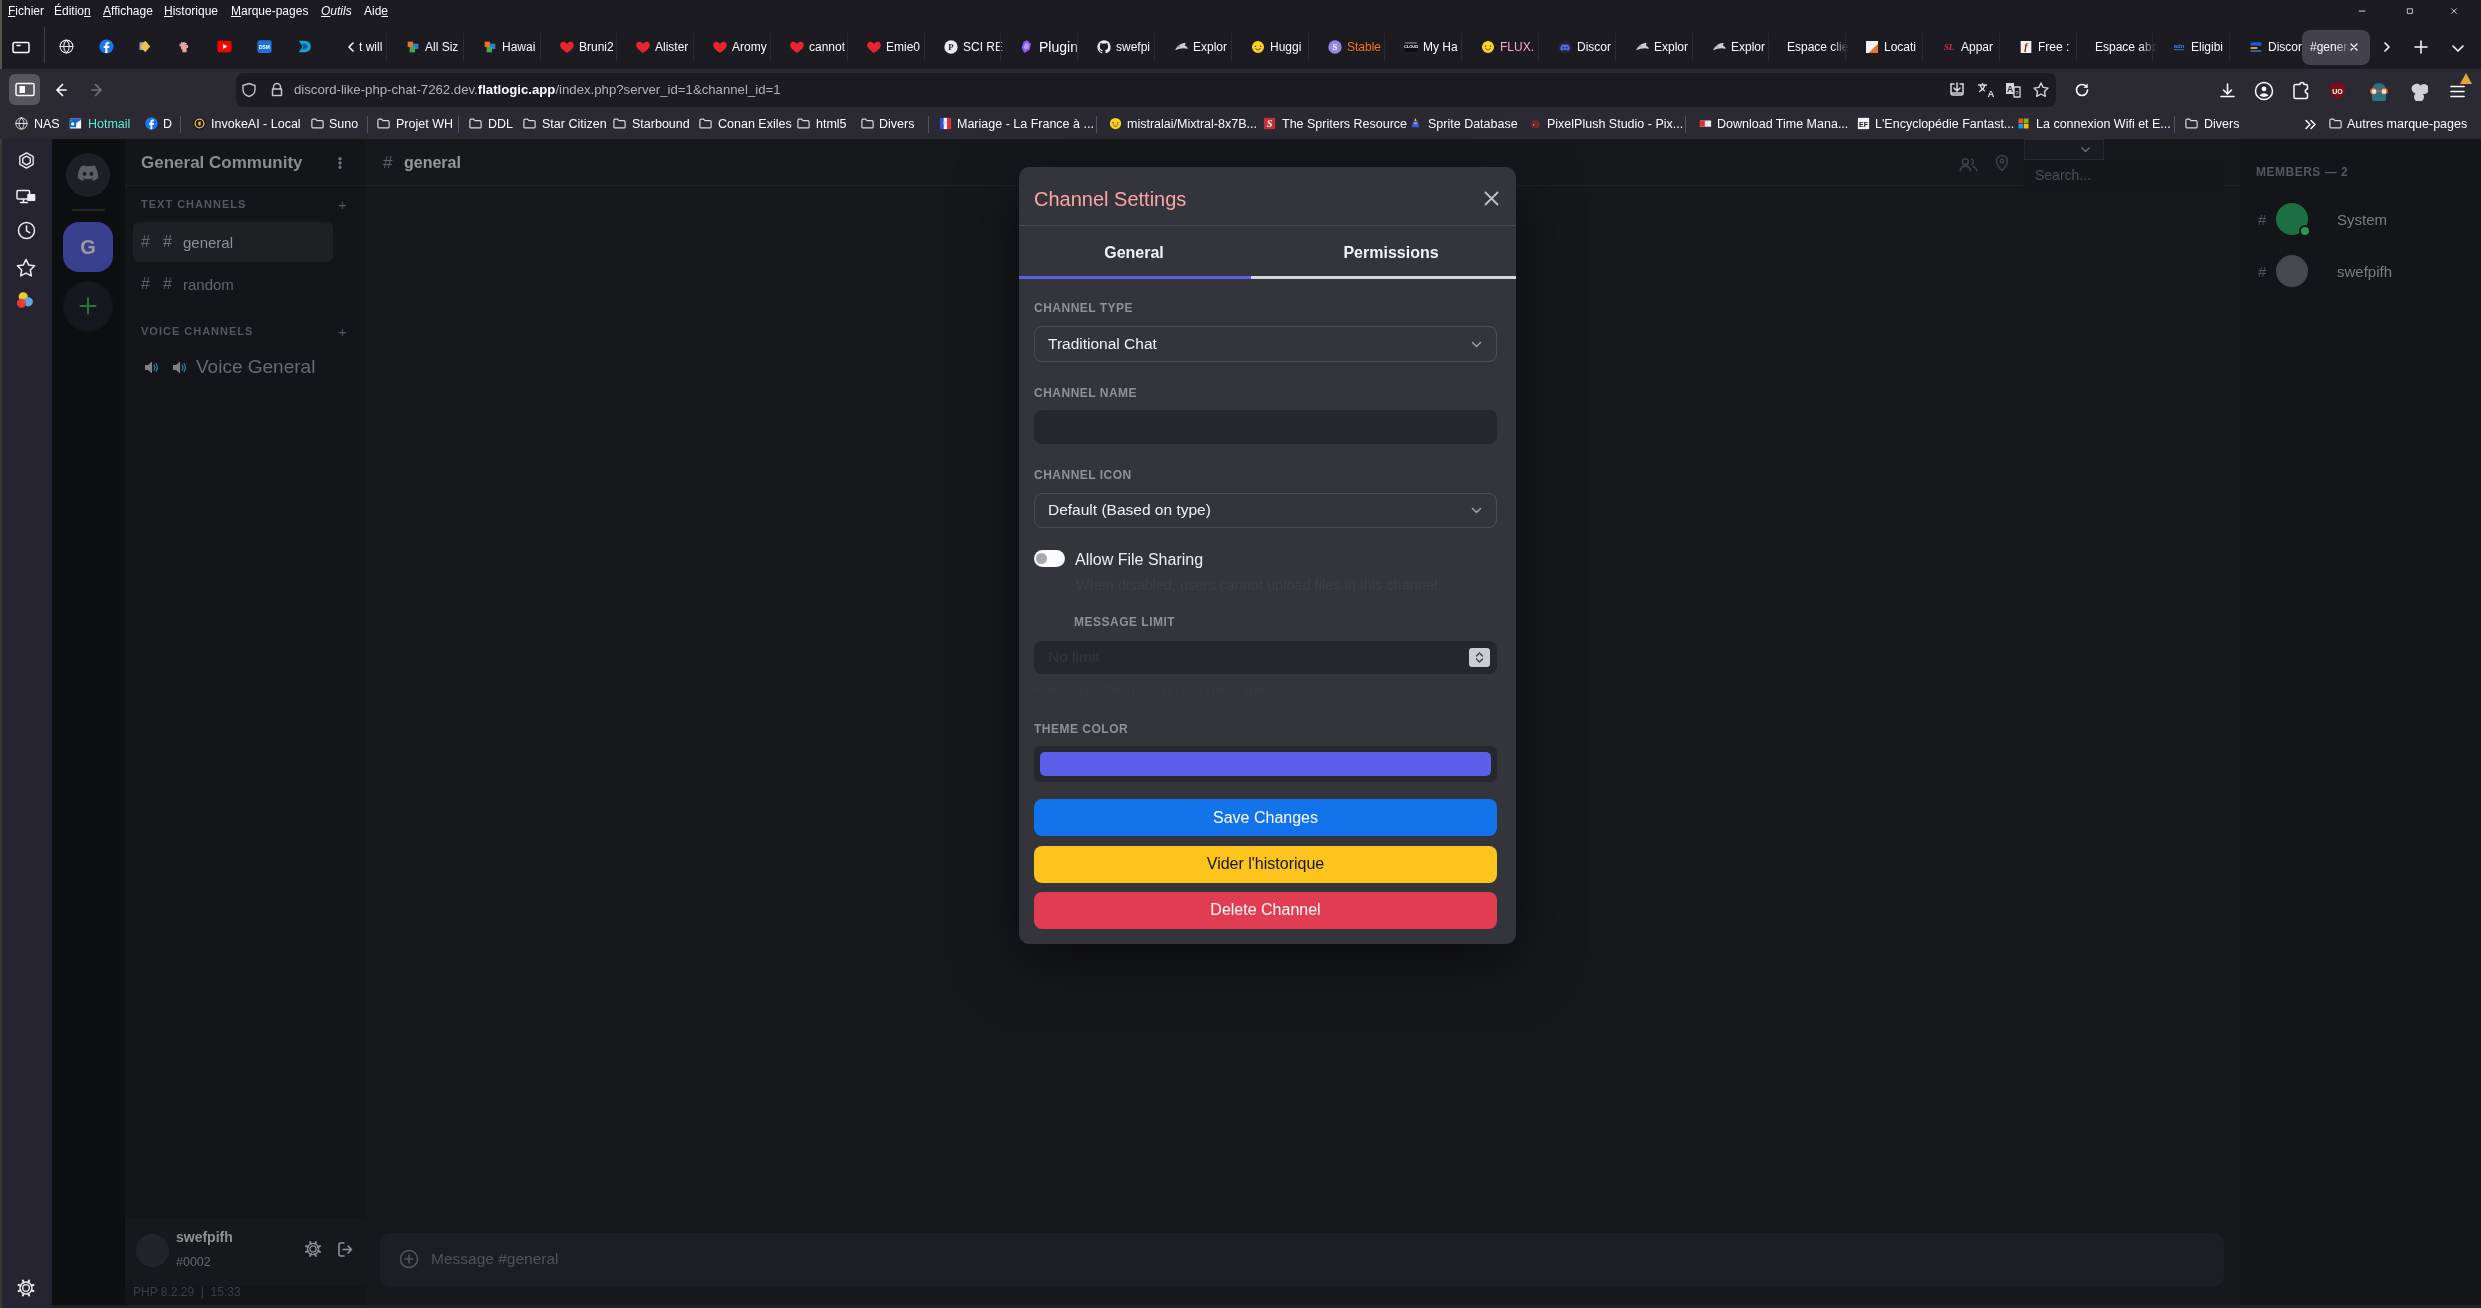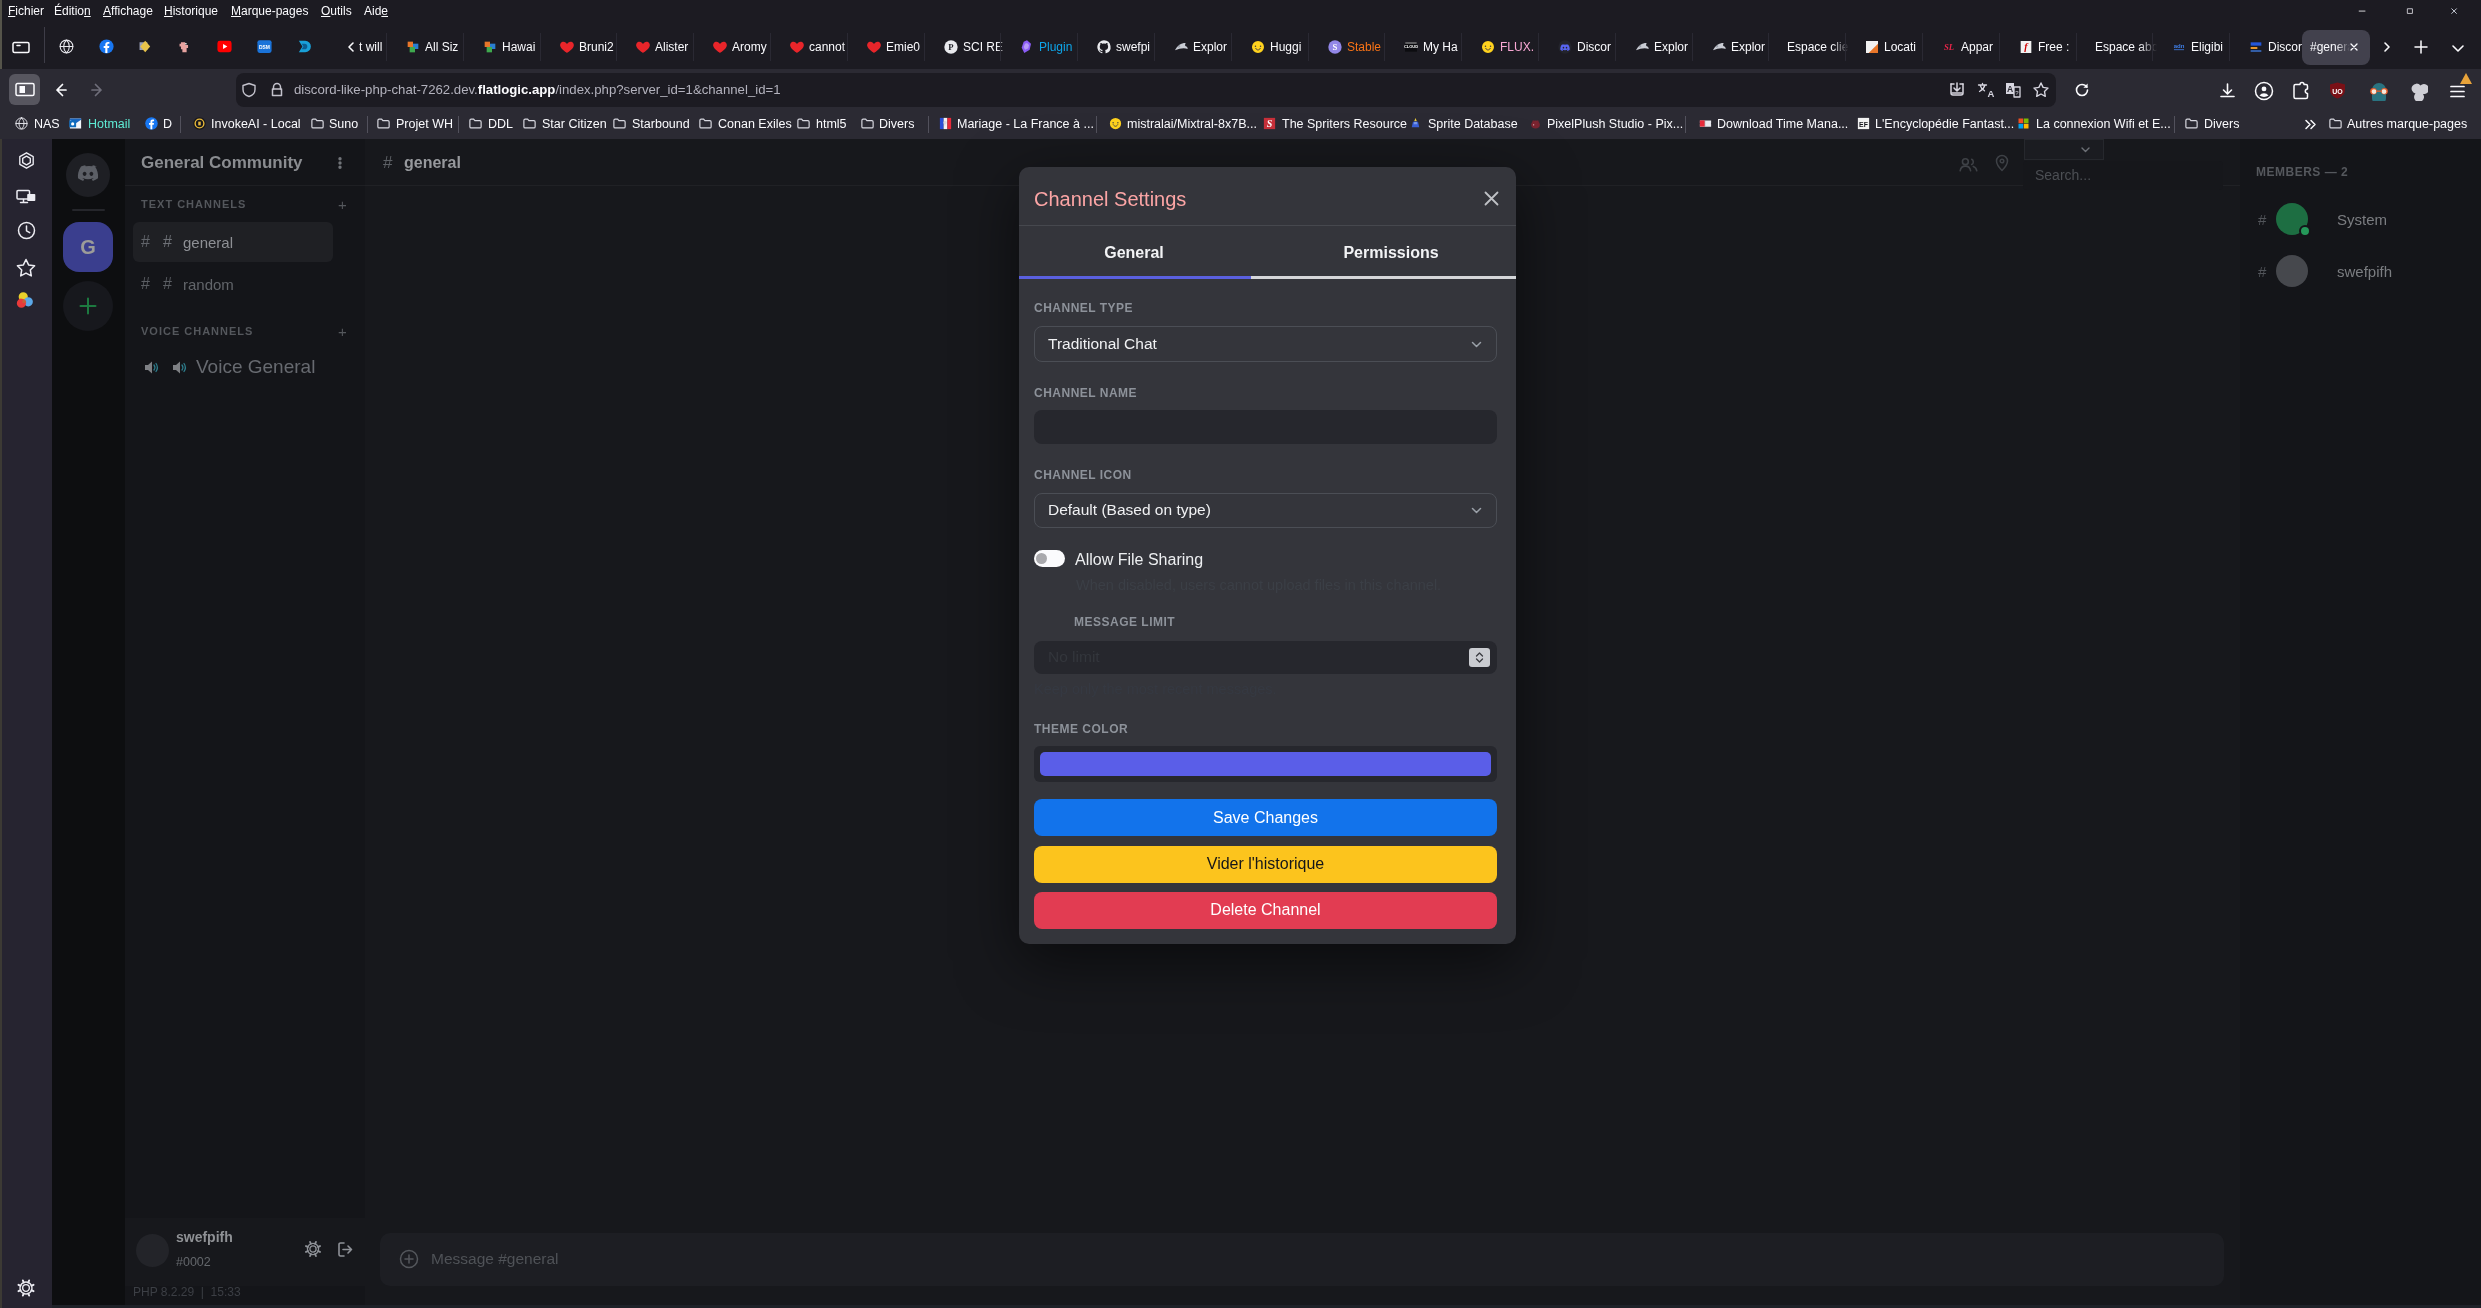--- a/index.html
+++ b/index.html
@@ -3,21 +3,21 @@
 *{margin:0;padding:0;box-sizing:border-box}
 body{font-family:"Liberation Sans",sans-serif;background:#1c1b22;width:2481px;height:1308px;overflow:hidden}
 </style></head><body>
 <div style="position:relative;width:2481px;height:1308px;background:#1c1b22">
 <div style="position:absolute;left:0px;top:0px;width:2px;height:1308px;background:#55544a"></div>
 <div style="position:absolute;left:8px;top:2.5px;height:17px;line-height:17px;font-size:12px;color:#fbfbfe;font-weight:400;white-space:nowrap;"><u>F</u>ichier</div>
 <div style="position:absolute;left:54px;top:2.5px;height:17px;line-height:17px;font-size:12px;color:#fbfbfe;font-weight:400;white-space:nowrap;">Éditio<u>n</u></div>
 <div style="position:absolute;left:103px;top:2.5px;height:17px;line-height:17px;font-size:12px;color:#fbfbfe;font-weight:400;white-space:nowrap;"><u>A</u>ffichage</div>
 <div style="position:absolute;left:164px;top:2.5px;height:17px;line-height:17px;font-size:12px;color:#fbfbfe;font-weight:400;white-space:nowrap;"><u>H</u>istorique</div>
 <div style="position:absolute;left:231px;top:2.5px;height:17px;line-height:17px;font-size:12px;color:#fbfbfe;font-weight:400;white-space:nowrap;"><u>M</u>arque-pages</div>
-<div style="position:absolute;left:321px;top:2.5px;height:17px;line-height:17px;font-size:12px;color:#fbfbfe;font-weight:400;white-space:nowrap;"><u>O</u>utils</div>
+<div style="position:absolute;left:321px;top:2.5px;height:17px;line-height:17px;font-size:12px;color:#fbfbfe;font-weight:400;white-space:nowrap;font-style:italic;"><u>O</u>utils</div>
 <div style="position:absolute;left:364px;top:2.5px;height:17px;line-height:17px;font-size:12px;color:#fbfbfe;font-weight:400;white-space:nowrap;">Aid<u>e</u></div>
 <svg style="position:absolute;left:2358px;top:7px" width="14" height="14" viewBox="0 0 24 24" fill="none">
       <path d="M2 7h10" stroke="#fbfbfe" stroke-width="1.4" stroke-linecap="round" stroke-linejoin="round" fill="none"></path>
     </svg>
 <svg style="position:absolute;left:2406px;top:7px" width="14" height="14" viewBox="0 0 24 24" fill="none">
       <path d="M3 3h8v8H3z" stroke="#e4e3ea" stroke-width="1.4" stroke-linecap="round" stroke-linejoin="round" fill="none"></path>
     </svg>
 <svg style="position:absolute;left:2450px;top:7px" width="14" height="14" viewBox="0 0 24 24" fill="none">
       <path d="M3 3l8 8M11 3l-8 8" stroke="#e8effa" stroke-width="1.4" stroke-linecap="round" stroke-linejoin="round" fill="none"></path>
     </svg>
@@ -102,21 +102,21 @@
 <svg style="position:absolute;left:943px;top:39px" width="16" height="16" viewBox="0 0 24 24" fill="none">
       <path d="M12 2a10 10 0 1 0 0 20 10 10 0 0 0 0-20z" fill="#e9eaee"></path>
       <text x="12" y="17" font-size="13" fill="#23242b" text-anchor="middle" font-family="Liberation Serif" font-weight="bold">P</text>
     </svg>
 <div style="position:absolute;left:963px;top:38.5px;height:17px;line-height:17px;font-size:12px;color:#fbfbfe;font-weight:400;white-space:nowrap;width:46px;overflow:hidden;-webkit-mask-image:linear-gradient(90deg,#000 72%,transparent)">SCI RE</div>
 <div style="position:absolute;left:1000px;top:33px;width:1px;height:28px;background:#2a2933"></div>
 <svg style="position:absolute;left:1019px;top:39px" width="16" height="16" viewBox="0 0 24 24" fill="none">
       <path d="M12 2l6 5-2 9-8 5-4-8 3-9z" fill="#8b5cf6"></path>
       <path d="M12 6l3 3-1 5-5 2-2-4 2-5z" fill="#b79af8"></path>
     </svg>
-<div style="position:absolute;left:1039px;top:38.5px;height:17px;line-height:17px;font-size:12px;color:#0ea5e9;font-weight:400;white-space:nowrap;width:46px;overflow:hidden;-webkit-mask-image:linear-gradient(90deg,#000 72%,transparent)">Plugin</div>
+<div style="position:absolute;left:1039px;top:38.5px;height:17px;line-height:17px;font-size:14px;color:#ffffff;font-weight:400;white-space:nowrap;width:46px;overflow:hidden;-webkit-mask-image:linear-gradient(90deg,#000 72%,transparent)">Plugin</div>
 <div style="position:absolute;left:1077px;top:33px;width:1px;height:28px;background:#2a2933"></div>
 <svg style="position:absolute;left:1096px;top:39px" width="16" height="16" viewBox="0 0 24 24" fill="none">
       <path d="M12 2a10 10 0 0 0-3.2 19.5c.5.1.7-.2.7-.5v-1.7c-2.8.6-3.4-1.2-3.4-1.2-.5-1.2-1.1-1.5-1.1-1.5-.9-.6.1-.6.1-.6 1 .1 1.5 1 1.5 1 .9 1.5 2.4 1.1 3 .8.1-.6.4-1.1.6-1.3-2.2-.3-4.6-1.1-4.6-5 0-1.1.4-2 1-2.7-.1-.3-.4-1.3.1-2.7 0 0 .8-.3 2.7 1a9.4 9.4 0 0 1 5 0c1.9-1.3 2.7-1 2.7-1 .5 1.4.2 2.4.1 2.7.6.7 1 1.6 1 2.7 0 3.9-2.4 4.7-4.6 5 .4.3.7.9.7 1.9V21c0 .3.2.6.7.5A10 10 0 0 0 12 2z" fill="#e9eaee"></path>
     </svg>
 <div style="position:absolute;left:1116px;top:38.5px;height:17px;line-height:17px;font-size:12px;color:#fbfbfe;font-weight:400;white-space:nowrap;width:46px;overflow:hidden;-webkit-mask-image:linear-gradient(90deg,#000 72%,transparent)">swefpi</div>
 <div style="position:absolute;left:1154px;top:33px;width:1px;height:28px;background:#2a2933"></div>
 <svg style="position:absolute;left:1173px;top:39px" width="16" height="16" viewBox="0 0 24 24" fill="none">
       <path d="M3 17c3-7 9-11 16-11-1 2-1 3-.5 4.5C21 11 22 13 22 15c-5-2-12-1-19 2z" fill="#c9ccd4"></path>
       <path d="M10 8l1 4-4 1z" fill="#9aa0ab"></path>
     </svg>

